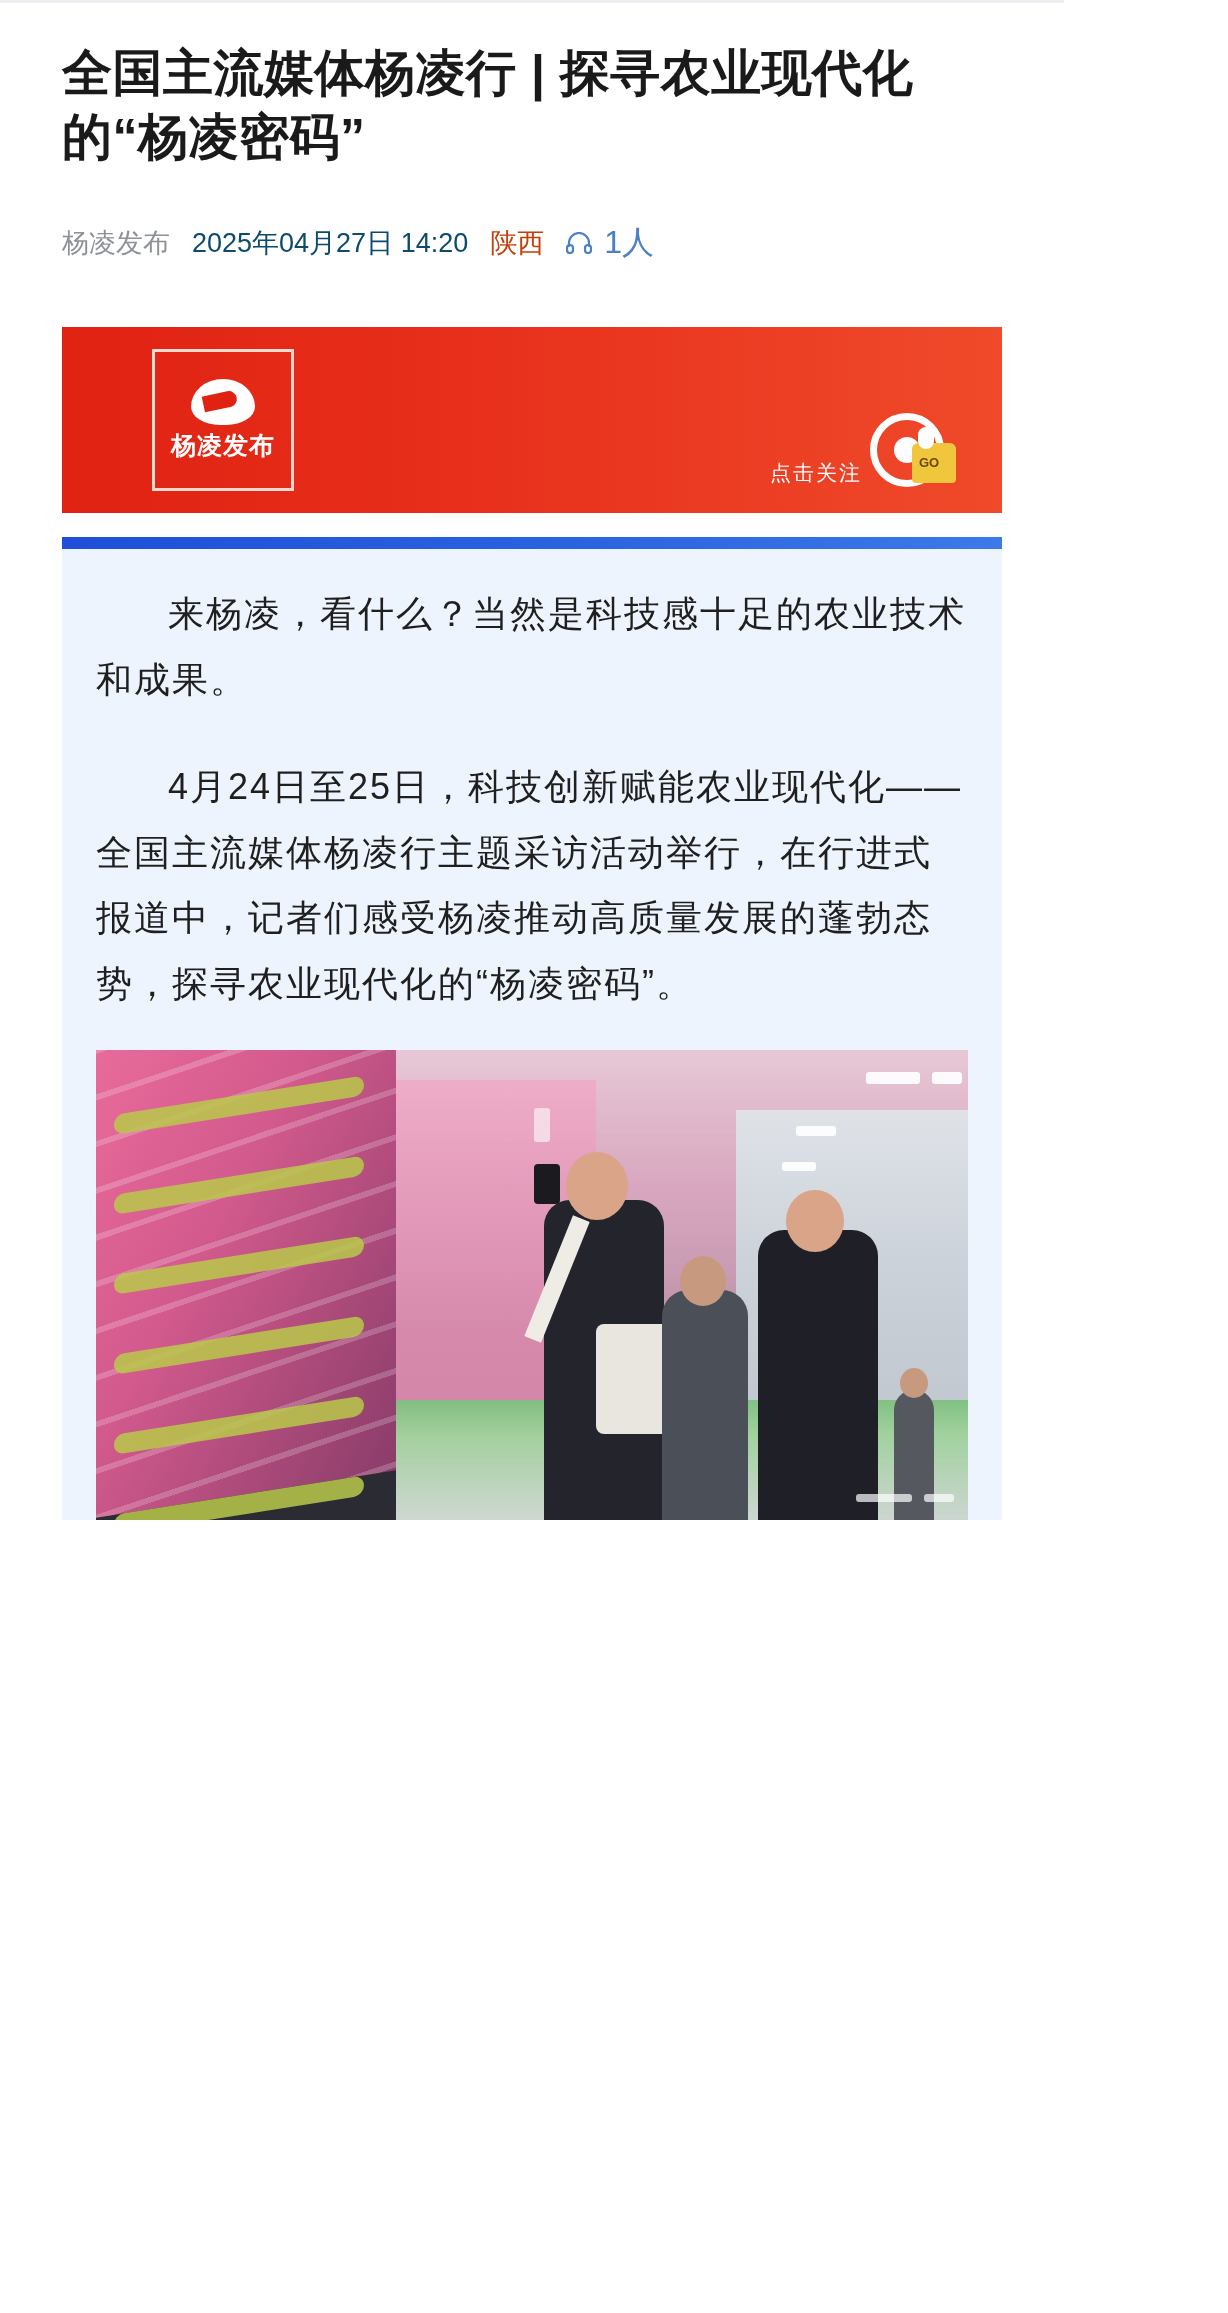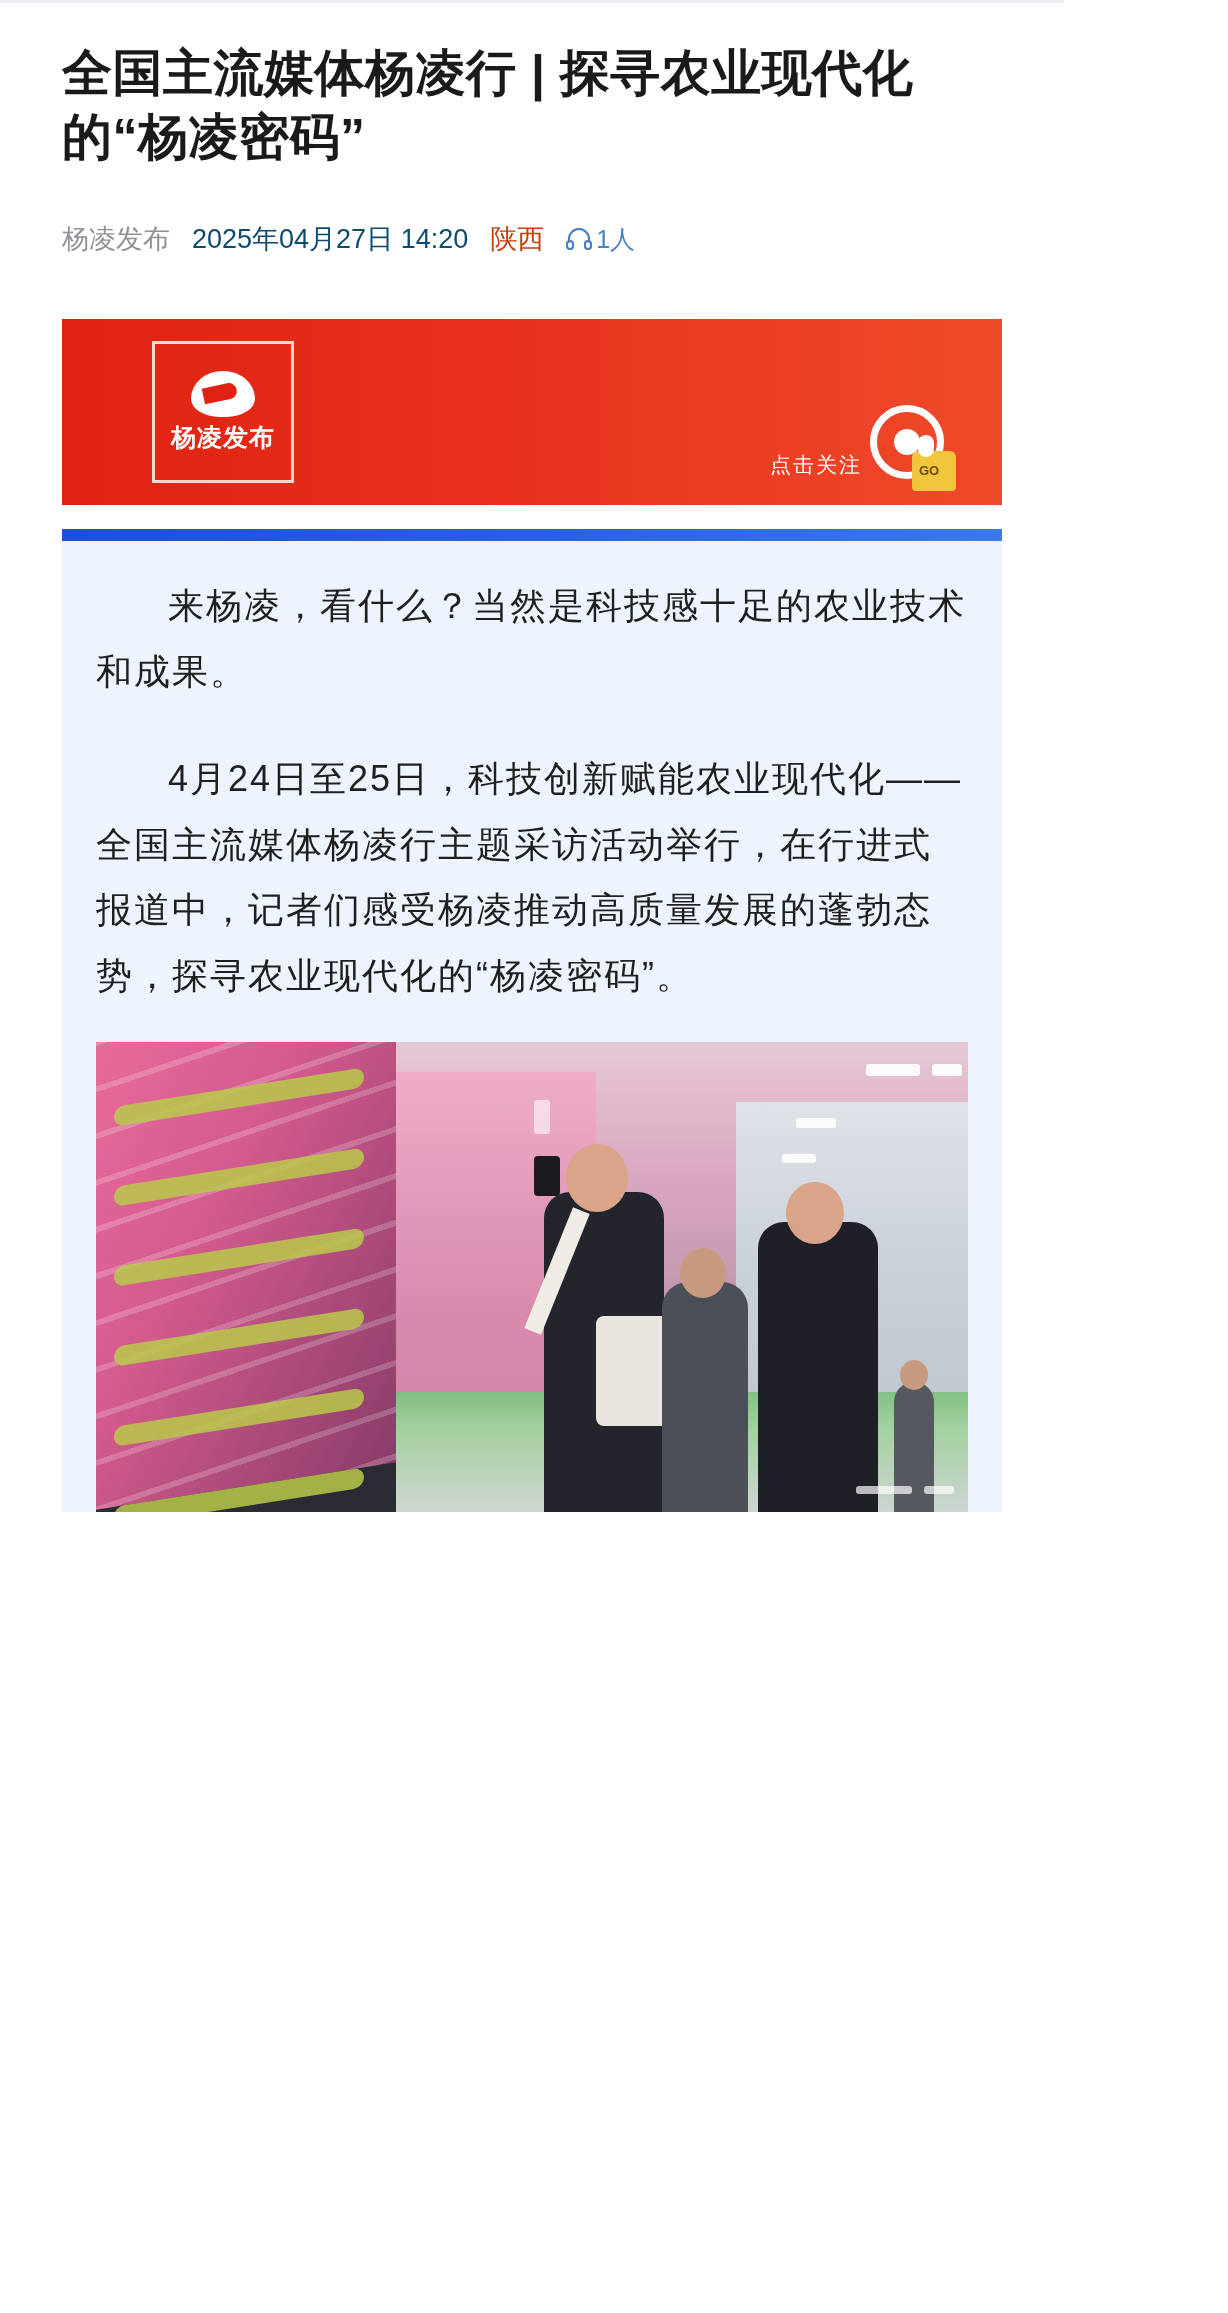--- a/index.html
+++ b/index.html
@@ -52,23 +52,23 @@
   }
   .meta .date {
     color: #0c4a6e;
   }
   .meta .region {
     color: #c2410c;
   }
   .listen {
     display: flex;
     align-items: center;
-    gap: 4px;
+    gap: 12px;
     color: #4b80c4;
-    font-size: 25px;
+    font-size: 32px;
   }
   .headphone {
     display: inline-block;
     width: 26px;
     height: 22px;
     position: relative;
   }
   .headphone svg { display:block; }
 
   .banner {
@@ -158,21 +158,21 @@
     left: 17px;
     top: 17px;
     width: 26px;
     height: 26px;
     background: #ffffff;
     border-radius: 50%;
   }
   .banner .go-hand {
     position: absolute;
     right: 0;
-    bottom: 0;
+    bottom: 16px;
     width: 44px;
     height: 40px;
     background: #f0c63c;
     border-radius: 6px 6px 4px 4px;
   }
   .banner .go-hand:before {
     content: "";
     position: absolute;
     left: 6px;
     top: -16px;

